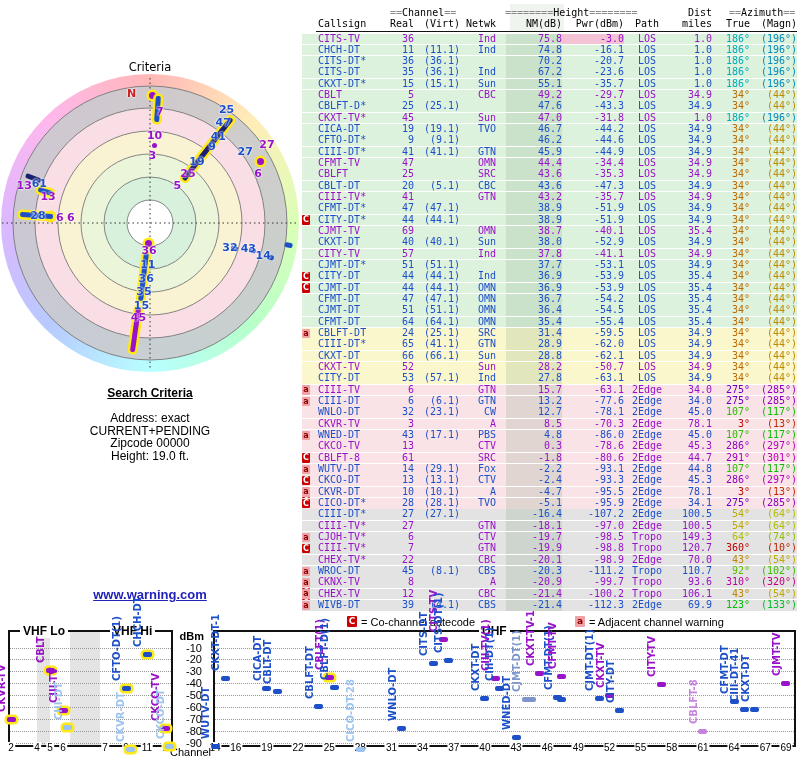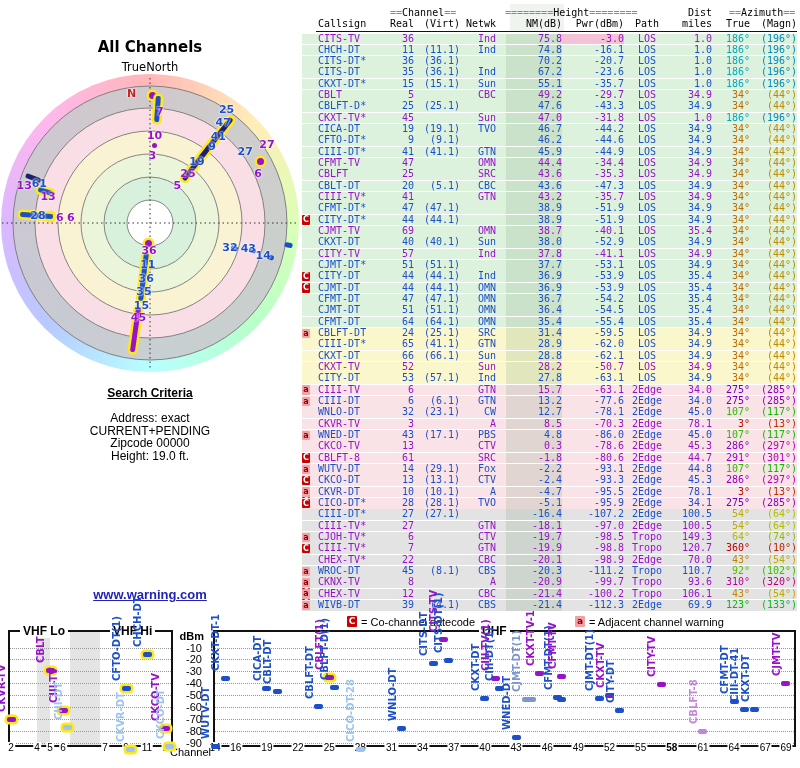--- a/index.html
+++ b/index.html
@@ -77,22 +77,21 @@
     transform-origin:0 100%;transform:rotate(-90deg);white-space:nowrap;}
   #dbm-label{position:absolute;left:174px;top:630px;width:30px;text-align:right;
     font:700 11px "Liberation Sans",sans-serif;}
   #channel-label{position:absolute;left:170px;top:746px;font:11px "Liberation Sans",sans-serif;}
 </style>
 </head>
 <body>
 
 <div id="page">
 
-  <div id="radar-title">All Channels</div>
-  <div id="truenorth">TrueNorth</div>
+  <div id="truenorth">Criteria</div>
   <div id="radar">
     <div id="radar-wheel"></div>
     <div id="radar-rings"></div>
     <svg width="300" height="310" viewBox="0 0 300 310" style="position:absolute;left:0;top:0">
       <circle cx="150" cy="153" r="23" fill="none" stroke="#777" stroke-width="0.9"></circle>
       <circle cx="150" cy="153" r="46" fill="none" stroke="#777" stroke-width="0.9"></circle>
       <circle cx="150" cy="153" r="69" fill="none" stroke="#777" stroke-width="0.9"></circle>
       <circle cx="150" cy="153" r="92" fill="none" stroke="#777" stroke-width="0.9"></circle>
       <circle cx="150" cy="153" r="115" fill="none" stroke="#777" stroke-width="0.9"></circle>
       <circle cx="150" cy="153" r="137" fill="none" stroke="#777" stroke-width="0.9"></circle>
@@ -286,21 +285,21 @@
         <div class="xtick" style="left: 360.345px; top: 742px;">28</div>
         <div class="xtick" style="left: 391.491px; top: 742px;">31</div>
         <div class="xtick" style="left: 422.636px; top: 742px;">34</div>
         <div class="xtick" style="left: 453.781px; top: 742px;">37</div>
         <div class="xtick" style="left: 484.927px; top: 742px;">40</div>
         <div class="xtick" style="left: 516.072px; top: 742px;">43</div>
         <div class="xtick" style="left: 547.218px; top: 742px;">46</div>
         <div class="xtick" style="left: 578.363px; top: 742px;">49</div>
         <div class="xtick" style="left: 609.508px; top: 742px;">52</div>
         <div class="xtick" style="left: 640.654px; top: 742px;">55</div>
-        <div class="xtick" style="left: 671.799px; top: 742px; font-weight: bold;">58</div>
+        <div class="xtick" style="left: 671.799px; top: 742px;">58</div>
         <div class="xtick" style="left: 702.945px; top: 742px;">61</div>
         <div class="xtick" style="left: 734.09px; top: 742px;">64</div>
         <div class="xtick" style="left: 765.235px; top: 742px;">67</div>
         <div class="xtick" style="left: 785.999px; top: 742px;">69</div>
       </div>
     <div class="bandlabel" style="left:20px">VHF Lo</div>
     <div class="bandlabel" style="left:110px">VHF Hi</div>
     <div class="bandlabel" style="left:479px">UHF</div>
     <div id="dbm-label">dBm</div>
     <div id="channel-label">Channel</div>

